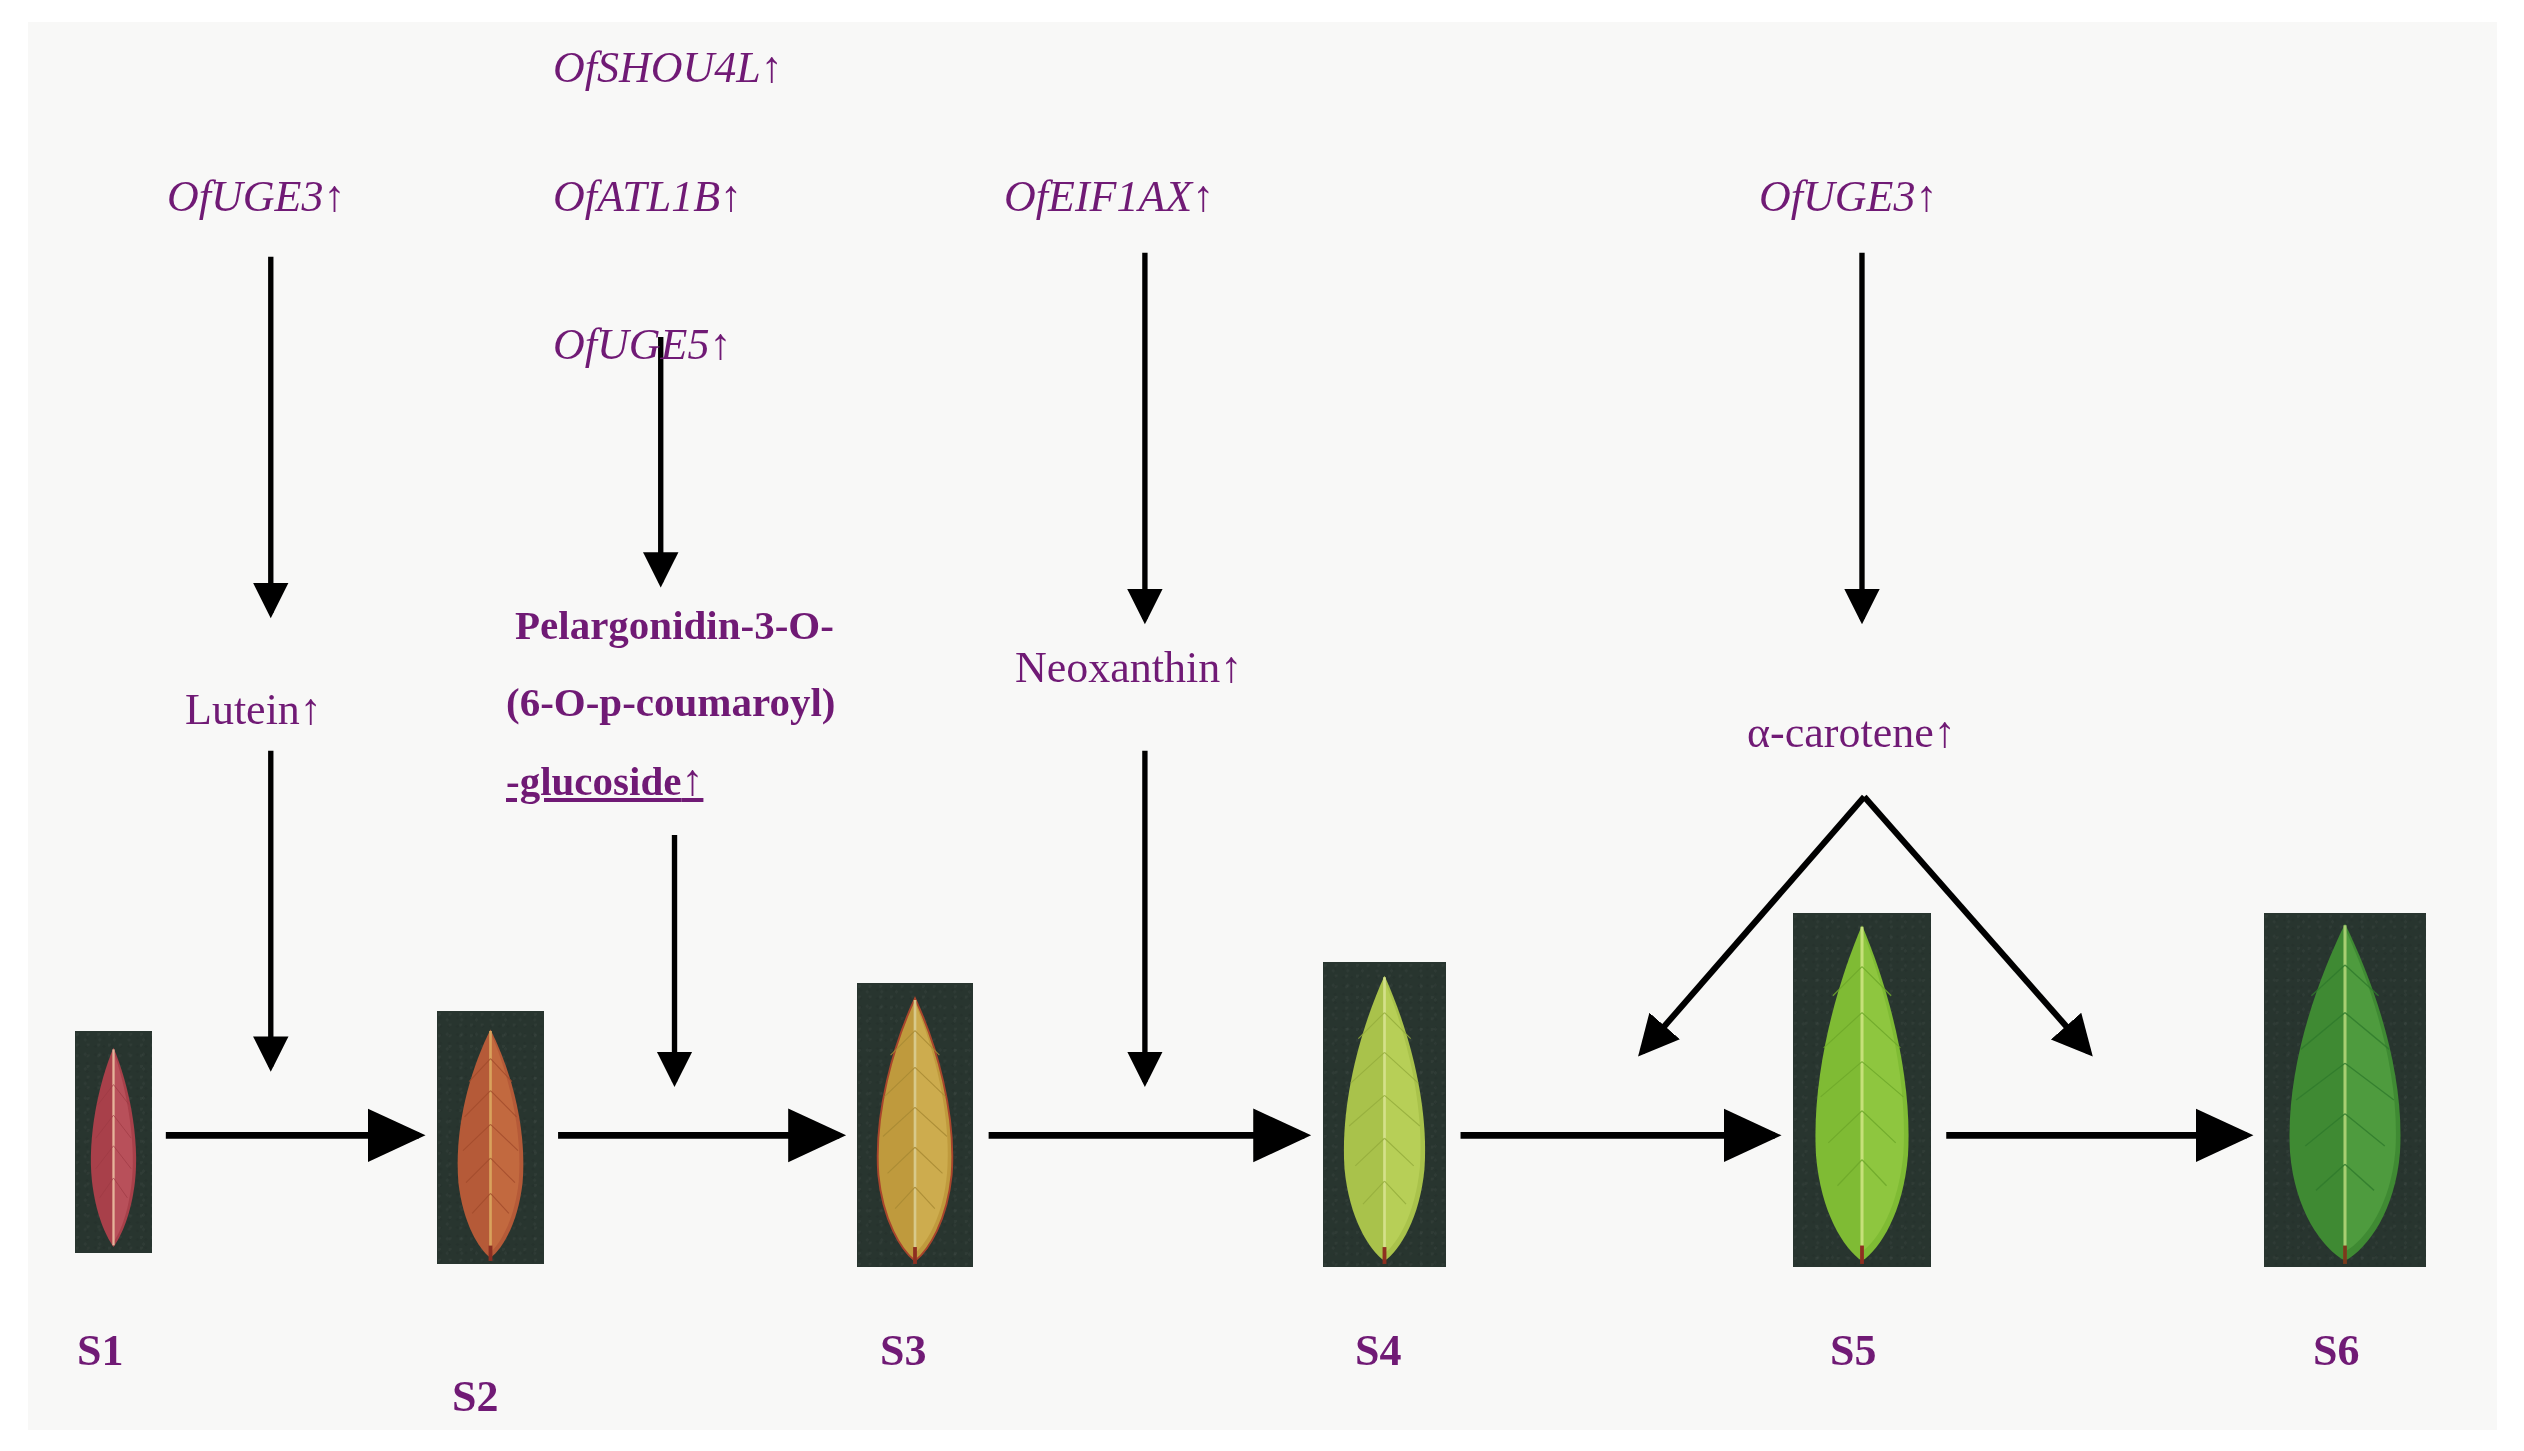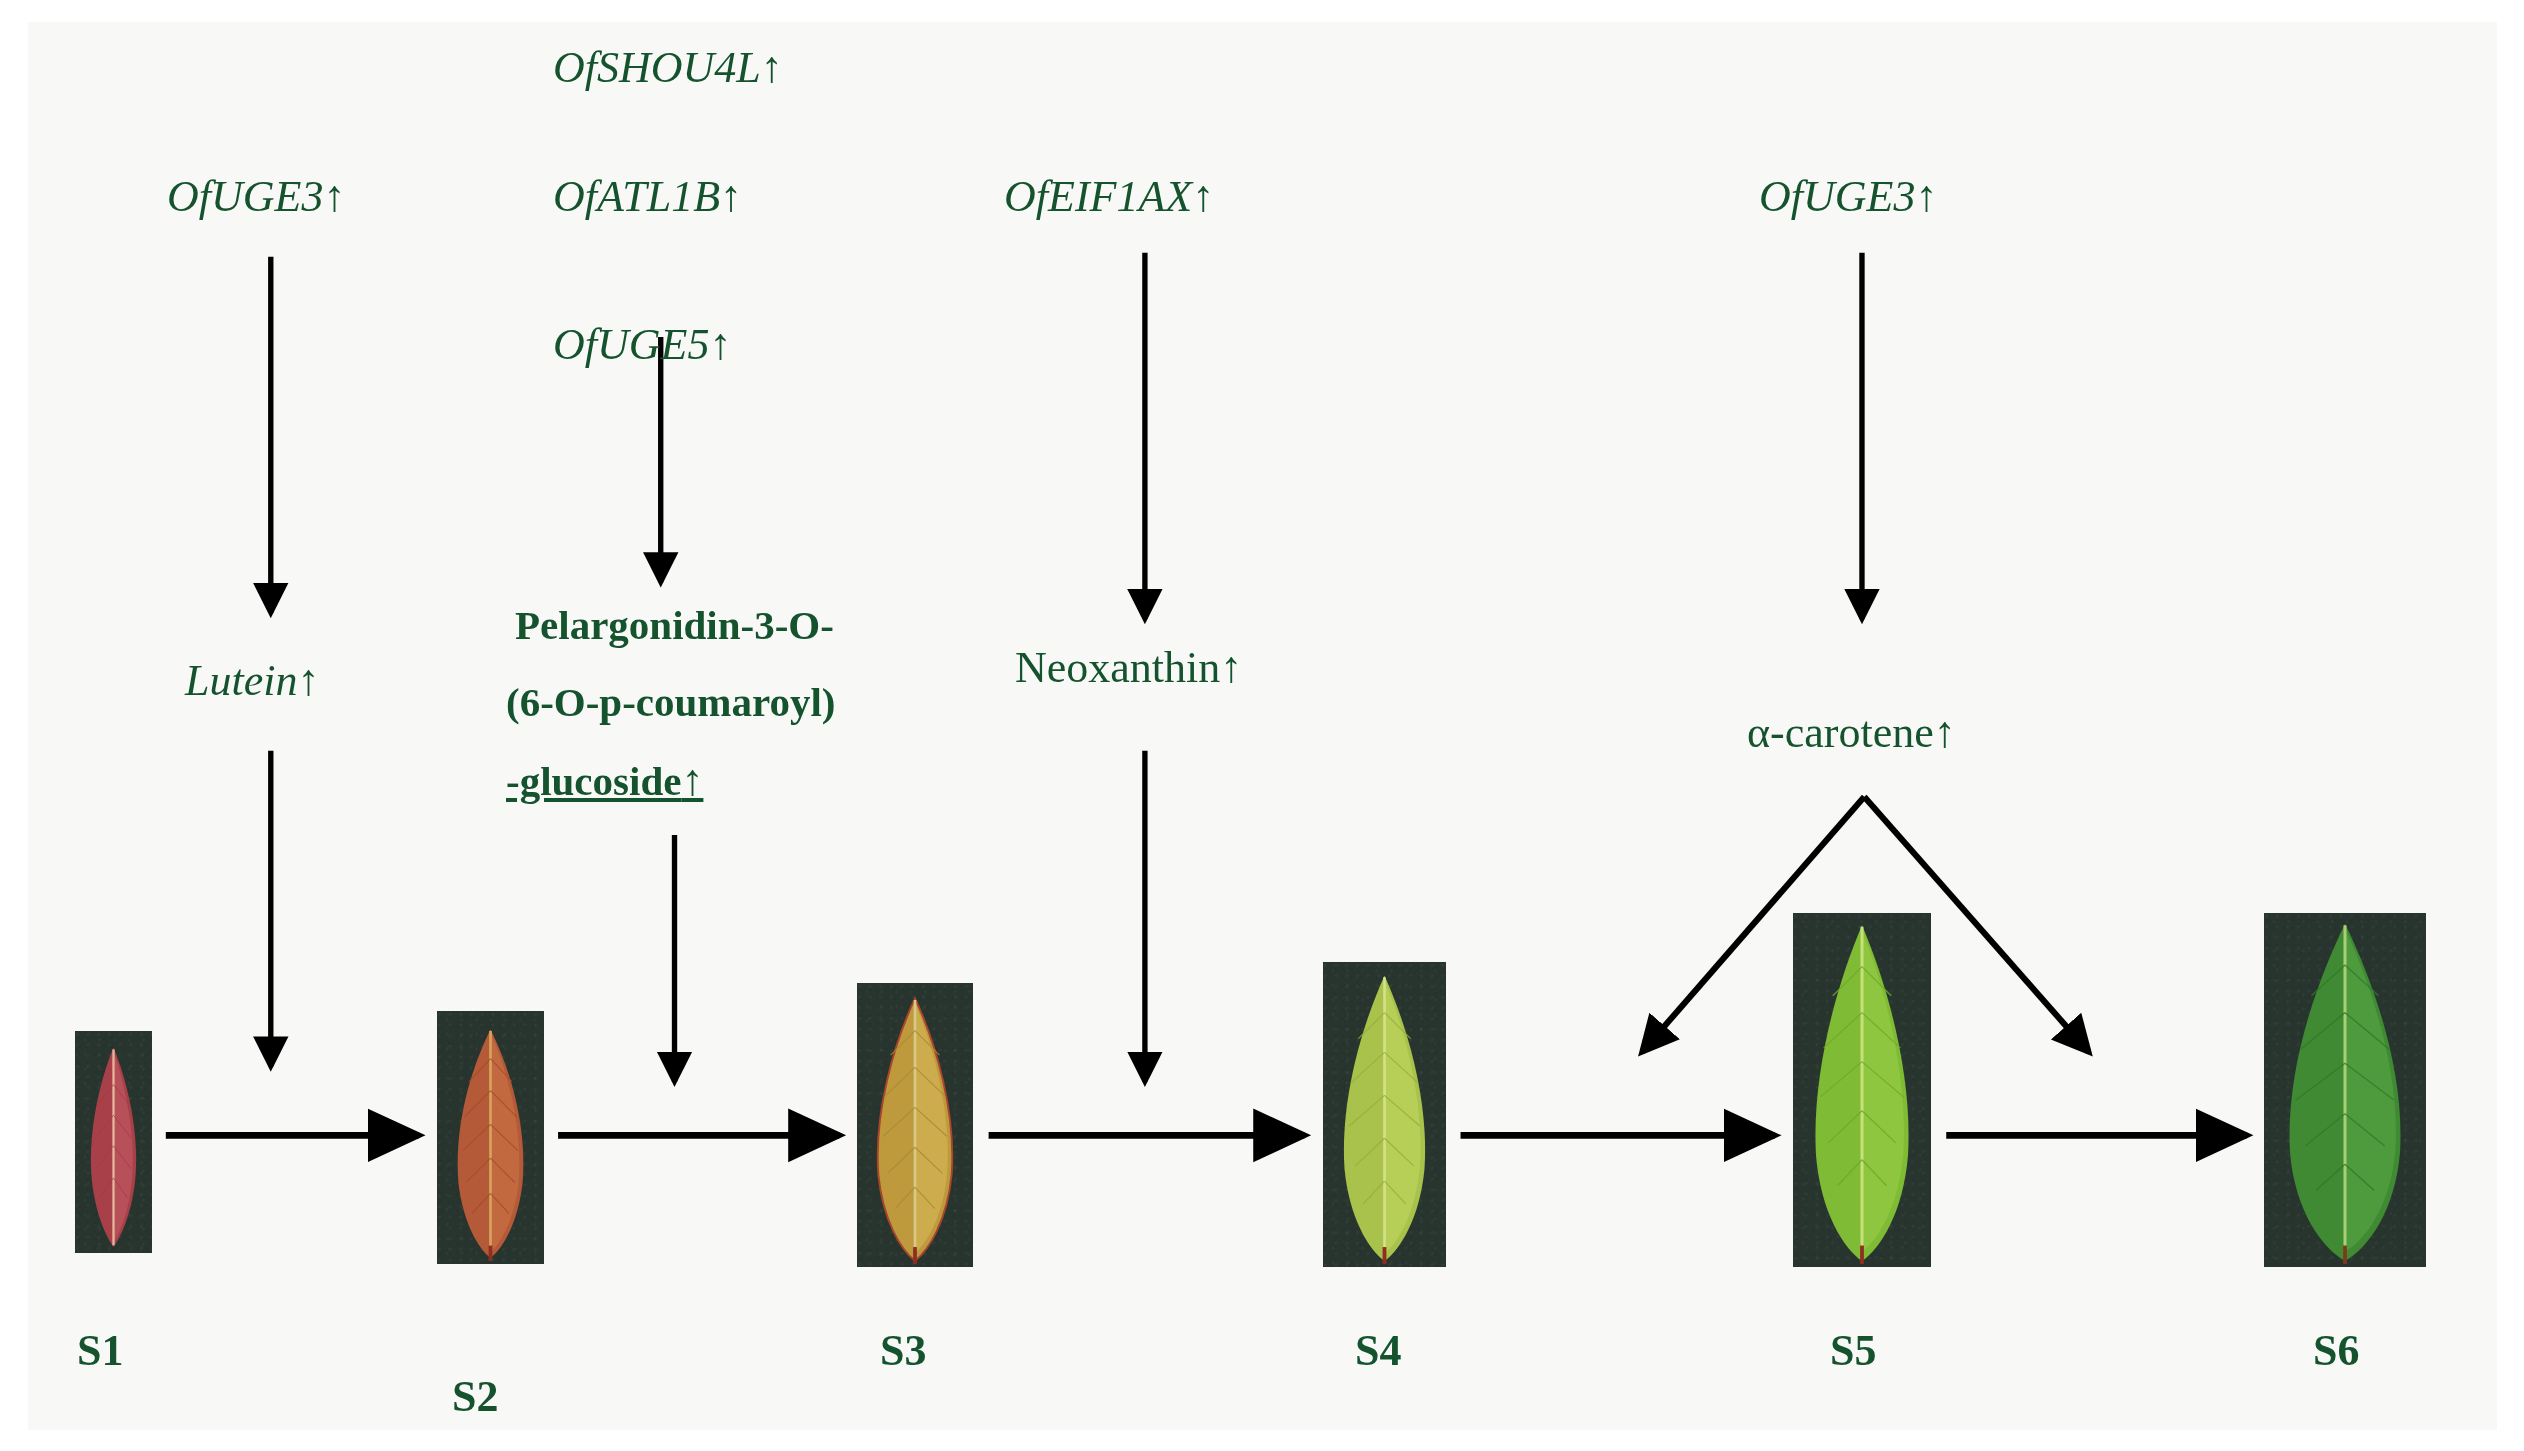--- a/index.html
+++ b/index.html
@@ -1,19 +1,19 @@
 <!DOCTYPE html>
 <html style="font-size:12.3px"><head>
 <meta charset="utf-8">
 <style>
   html,body{margin:0;padding:0;background:#ffffff;}
   body{font-family:"Liberation Serif", serif;}
   #stage{position:relative;width:2525px;height:1451px;background:#ffffff;overflow:hidden;}
   #canvas{position:absolute;left:27.6px;top:21.5px;width:2469px;height:1408px;background:#f8f8f7;}
-  .lbl{position:absolute;color:#14532d;white-space:nowrap;line-height:1.0;text-align:right;}
+  .lbl{position:absolute;color:#701a75;white-space:nowrap;line-height:1.0;text-align:right;}
   .gene{font-style:italic;font-size:44px;letter-spacing:0px;}
   .metab{font-size:44px;}
   .metab-bold{font-size:41px;font-weight:bold;}
   .stage-lbl{font-size:44px;font-weight:bold;}
   .arrowup{font-size:44px;line-height:1;}
   svg.ovl{position:absolute;left:0;top:0;width:2525px;height:1451px;pointer-events:none;}
   .leafbox{position:absolute;background:#28352f;overflow:hidden;}
   .leafbox .noise{position:absolute;inset:0;
     background-image:
       radial-gradient(circle at 20% 30%, rgba(255,255,255,.035) 0 1.5px, transparent 1.5px),
@@ -206,21 +206,21 @@
   </div>
 
   <div class="lbl gene" style="left:1004px;top:175px;">
     <span>OfEIF1AX</span><span class="arrowup">↑</span>
   </div>
 
   <div class="lbl gene" style="left:1759px;top:175px;">
     <span>OfUGE3</span><span class="arrowup">↑</span>
   </div>
 
-  <div class="lbl metab" style="left:185px;top:659px;font-style:italic;">
+  <div class="lbl metab" style="left:185px;top:688px;">
     <span>Lutein</span><span class="arrowup">↑</span>
   </div>
 
   <div class="lbl metab-bold" style="left:515px;top:605px;">Pelargonidin-3-O-</div>
   <div class="lbl metab-bold" style="left:506px;top:682px;">(6-O-p-coumaroyl)</div>
   <div class="lbl metab-bold" style="left:506px;top:759px;text-decoration:underline;">
     <span>-glucoside</span><span class="arrowup">↑</span>
   </div>
 
   <div class="lbl metab" style="left:1015px;top:646px;">

